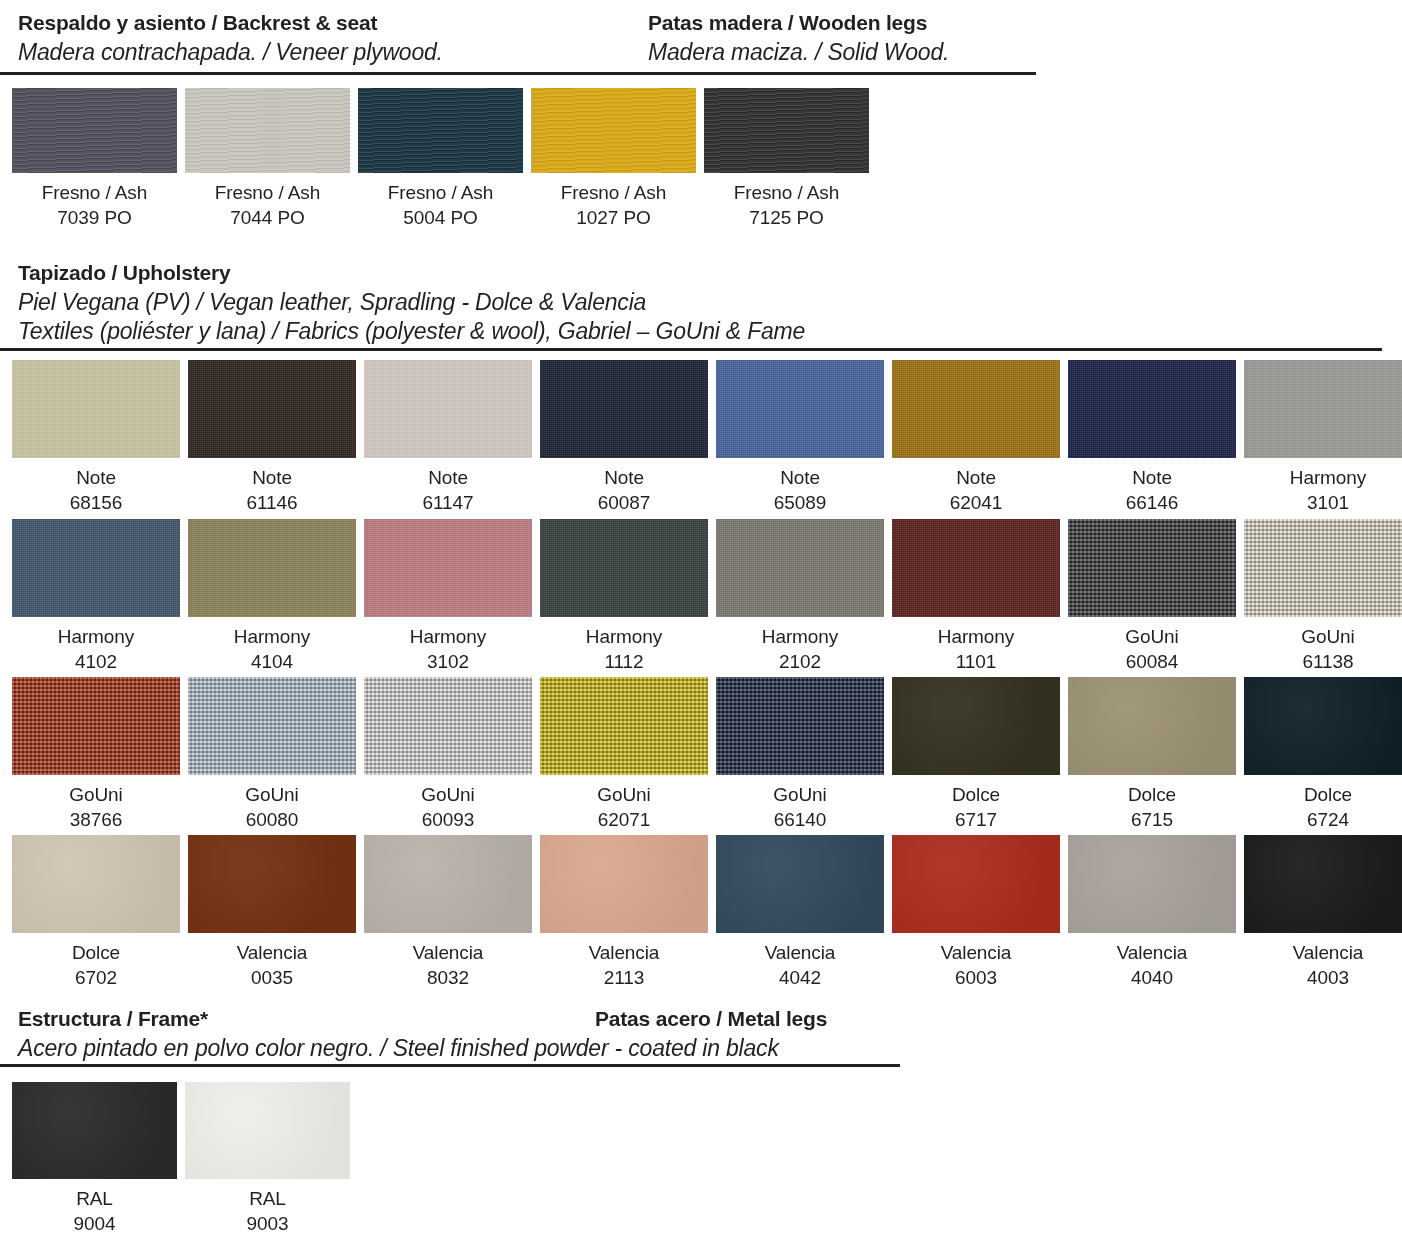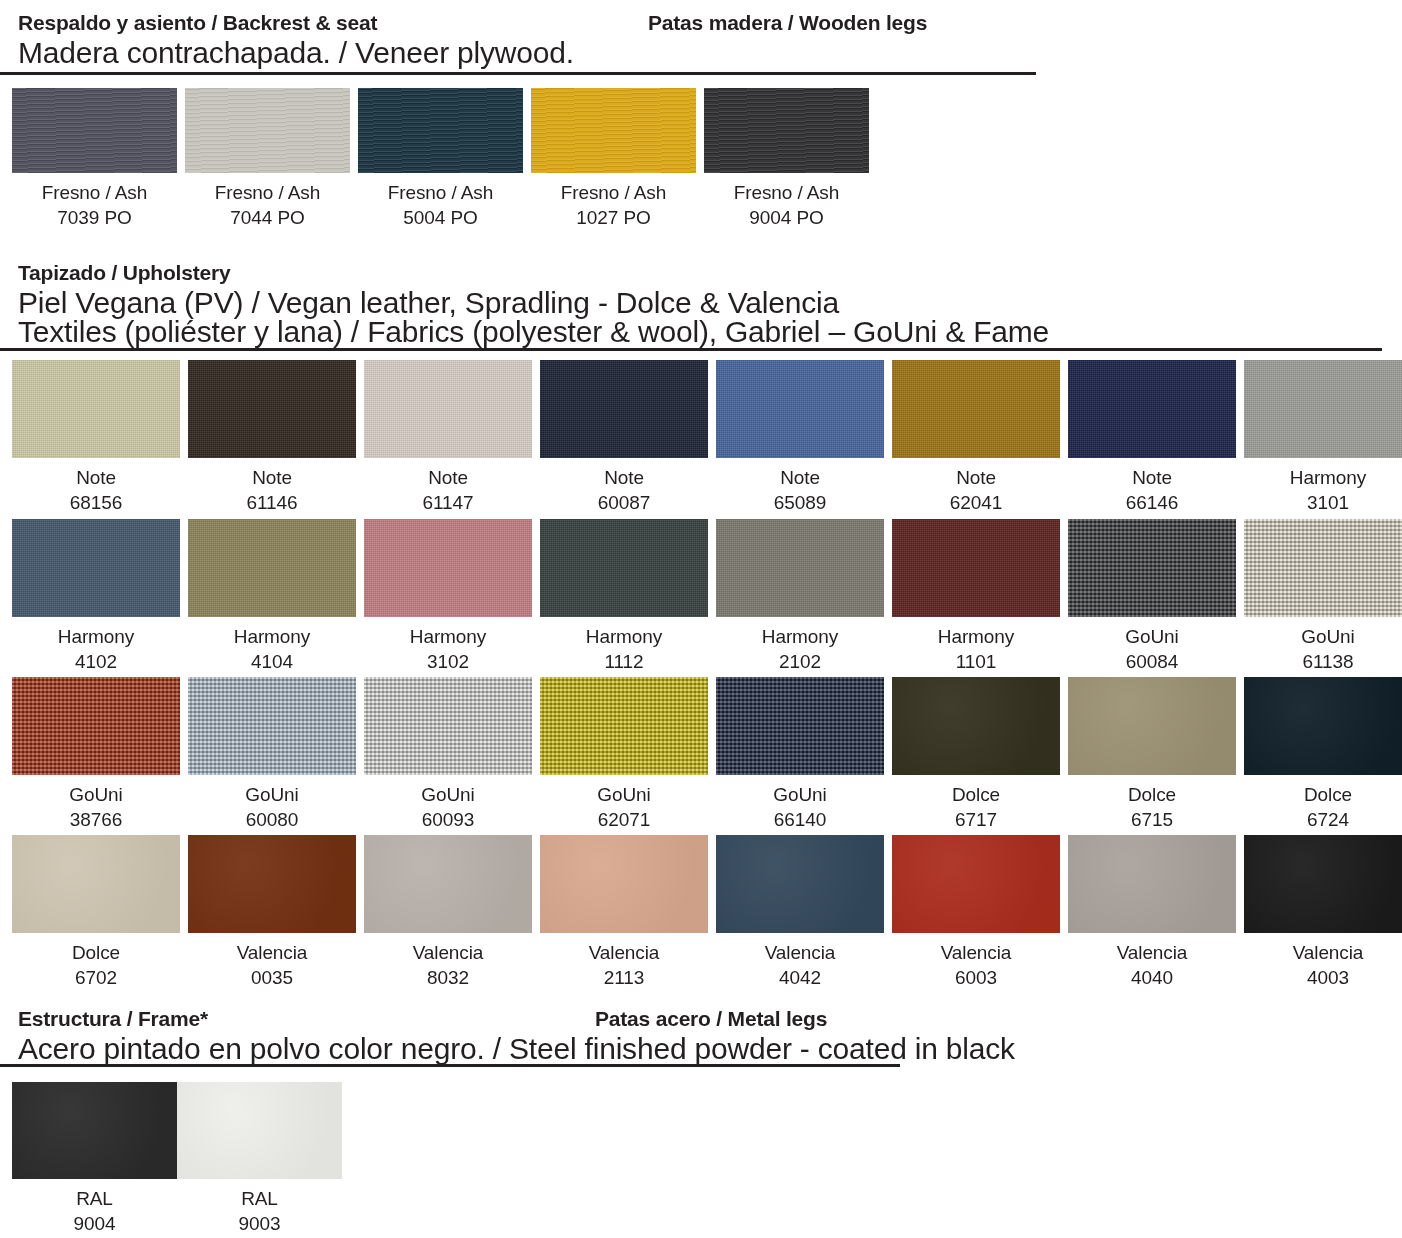--- a/index.html
+++ b/index.html
@@ -17,25 +17,26 @@
   .sec-head-row { position: relative; }
   .head-block { position: absolute; top: 0; }
   .head-title {
     font-size: 21px;
     font-weight: bold;
     letter-spacing: -0.2px;
     line-height: 30px;
     white-space: nowrap;
   }
   .head-sub {
-    font-size: 30px;
+    font-size: 23px;
     font-weight: normal;
     line-height: 29px;
     letter-spacing: -0.2px;
     white-space: nowrap;
+    font-style: italic;
   }
   .rule {
     position: absolute;
     height: 3px;
     background: #231f20;
   }
 
   
   .grid { position: absolute; display: flex; }
   .cell { display: flex; flex-direction: column; }
@@ -118,20 +119,21 @@
 
 <div class="page">
 
   <div class="sec-head-row">
     <div class="head-block" style="left:18px; top:8px;">
       <div class="head-title">Respaldo y asiento / Backrest &amp; seat</div>
       <div class="head-sub">Madera contrachapada. / Veneer plywood.</div>
     </div>
     <div class="head-block" style="left:648px; top:8px;">
       <div class="head-title">Patas madera / Wooden legs</div>
+      <div class="head-sub">Madera maciza. / Solid Wood.</div>
     </div>
   </div>
   <div class="rule" style="left:0px; top:72px; width:1036px;"></div>
 
   <div class="grid" id="wood-grid" style="left:12px; top:88px; gap:8px;">
       <div class="cell">
         <div class="chip grain" style="width: 165px; height: 85px; background: rgb(75, 76, 88);"></div>
         <div class="caption" style="width: 165px;">
           <span>Fresno / Ash</span>
           <span>7039 PO</span>
@@ -155,21 +157,21 @@
         <div class="chip grain" style="width: 165px; height: 85px; background: rgb(216, 165, 16);"></div>
         <div class="caption" style="width: 165px;">
           <span>Fresno / Ash</span>
           <span>1027 PO</span>
         </div>
       </div>
       <div class="cell">
         <div class="chip grain" style="width: 165px; height: 85px; background: rgb(44, 44, 47);"></div>
         <div class="caption" style="width: 165px;">
           <span>Fresno / Ash</span>
-          <span>9004 PO</span>
+          <span>7125 PO</span>
         </div>
       </div>
     </div>
 
   <div class="head-block" style="left:18px; top:258px;">
     <div class="head-title">Tapizado / Upholstery</div>
     <div class="head-sub">Piel Vegana (PV) / Vegan leather, Spradling - Dolce &amp; Valencia</div>
     <div class="head-sub">Textiles (poliéster y lana) / Fabrics (polyester &amp; wool), Gabriel – GoUni &amp; Fame</div>
   </div>
   <div class="rule" style="left:0px; top:348px; width:1382px;"></div>
@@ -411,21 +413,21 @@
 
   <div class="head-block" style="left:595px; top:1004px;">
     <div class="head-title">Patas acero / Metal legs</div>
   </div>
   <div class="head-block" style="left:18px; top:1004px;">
     <div class="head-title">Estructura / Frame*</div>
     <div class="head-sub">Acero pintado en polvo color negro. / Steel finished powder - coated in black</div>
   </div>
   <div class="rule" style="left:0px; top:1064px; width:900px;"></div>
 
-  <div class="grid" id="frame-grid" style="left:12px; top:1082px; ">
+  <div class="grid" id="frame-grid" style="left:12px; top:1082px; gap:8px;">
       <div class="cell">
         <div class="chip smooth" style="width: 165px; height: 97px; background: rgb(43, 43, 43);"></div>
         <div class="caption" style="width: 165px;">
           <span>RAL</span>
           <span>9004</span>
         </div>
       </div>
       <div class="cell">
         <div class="chip smooth" style="width: 165px; height: 97px; background: rgb(238, 238, 234);"></div>
         <div class="caption" style="width: 165px;">

